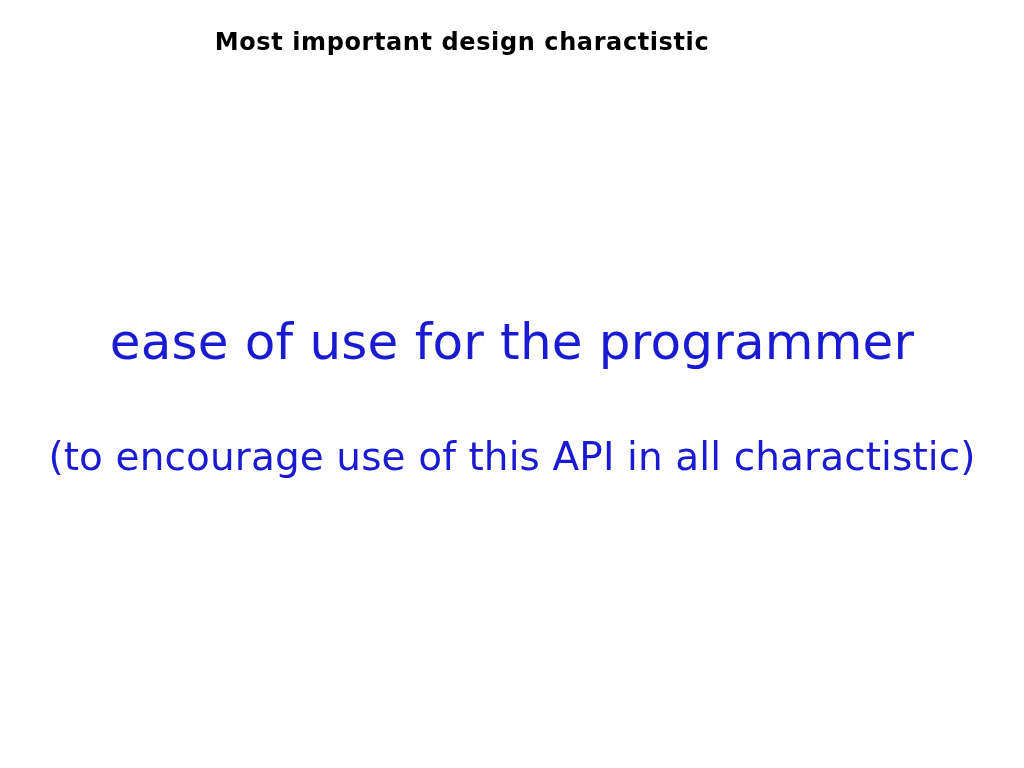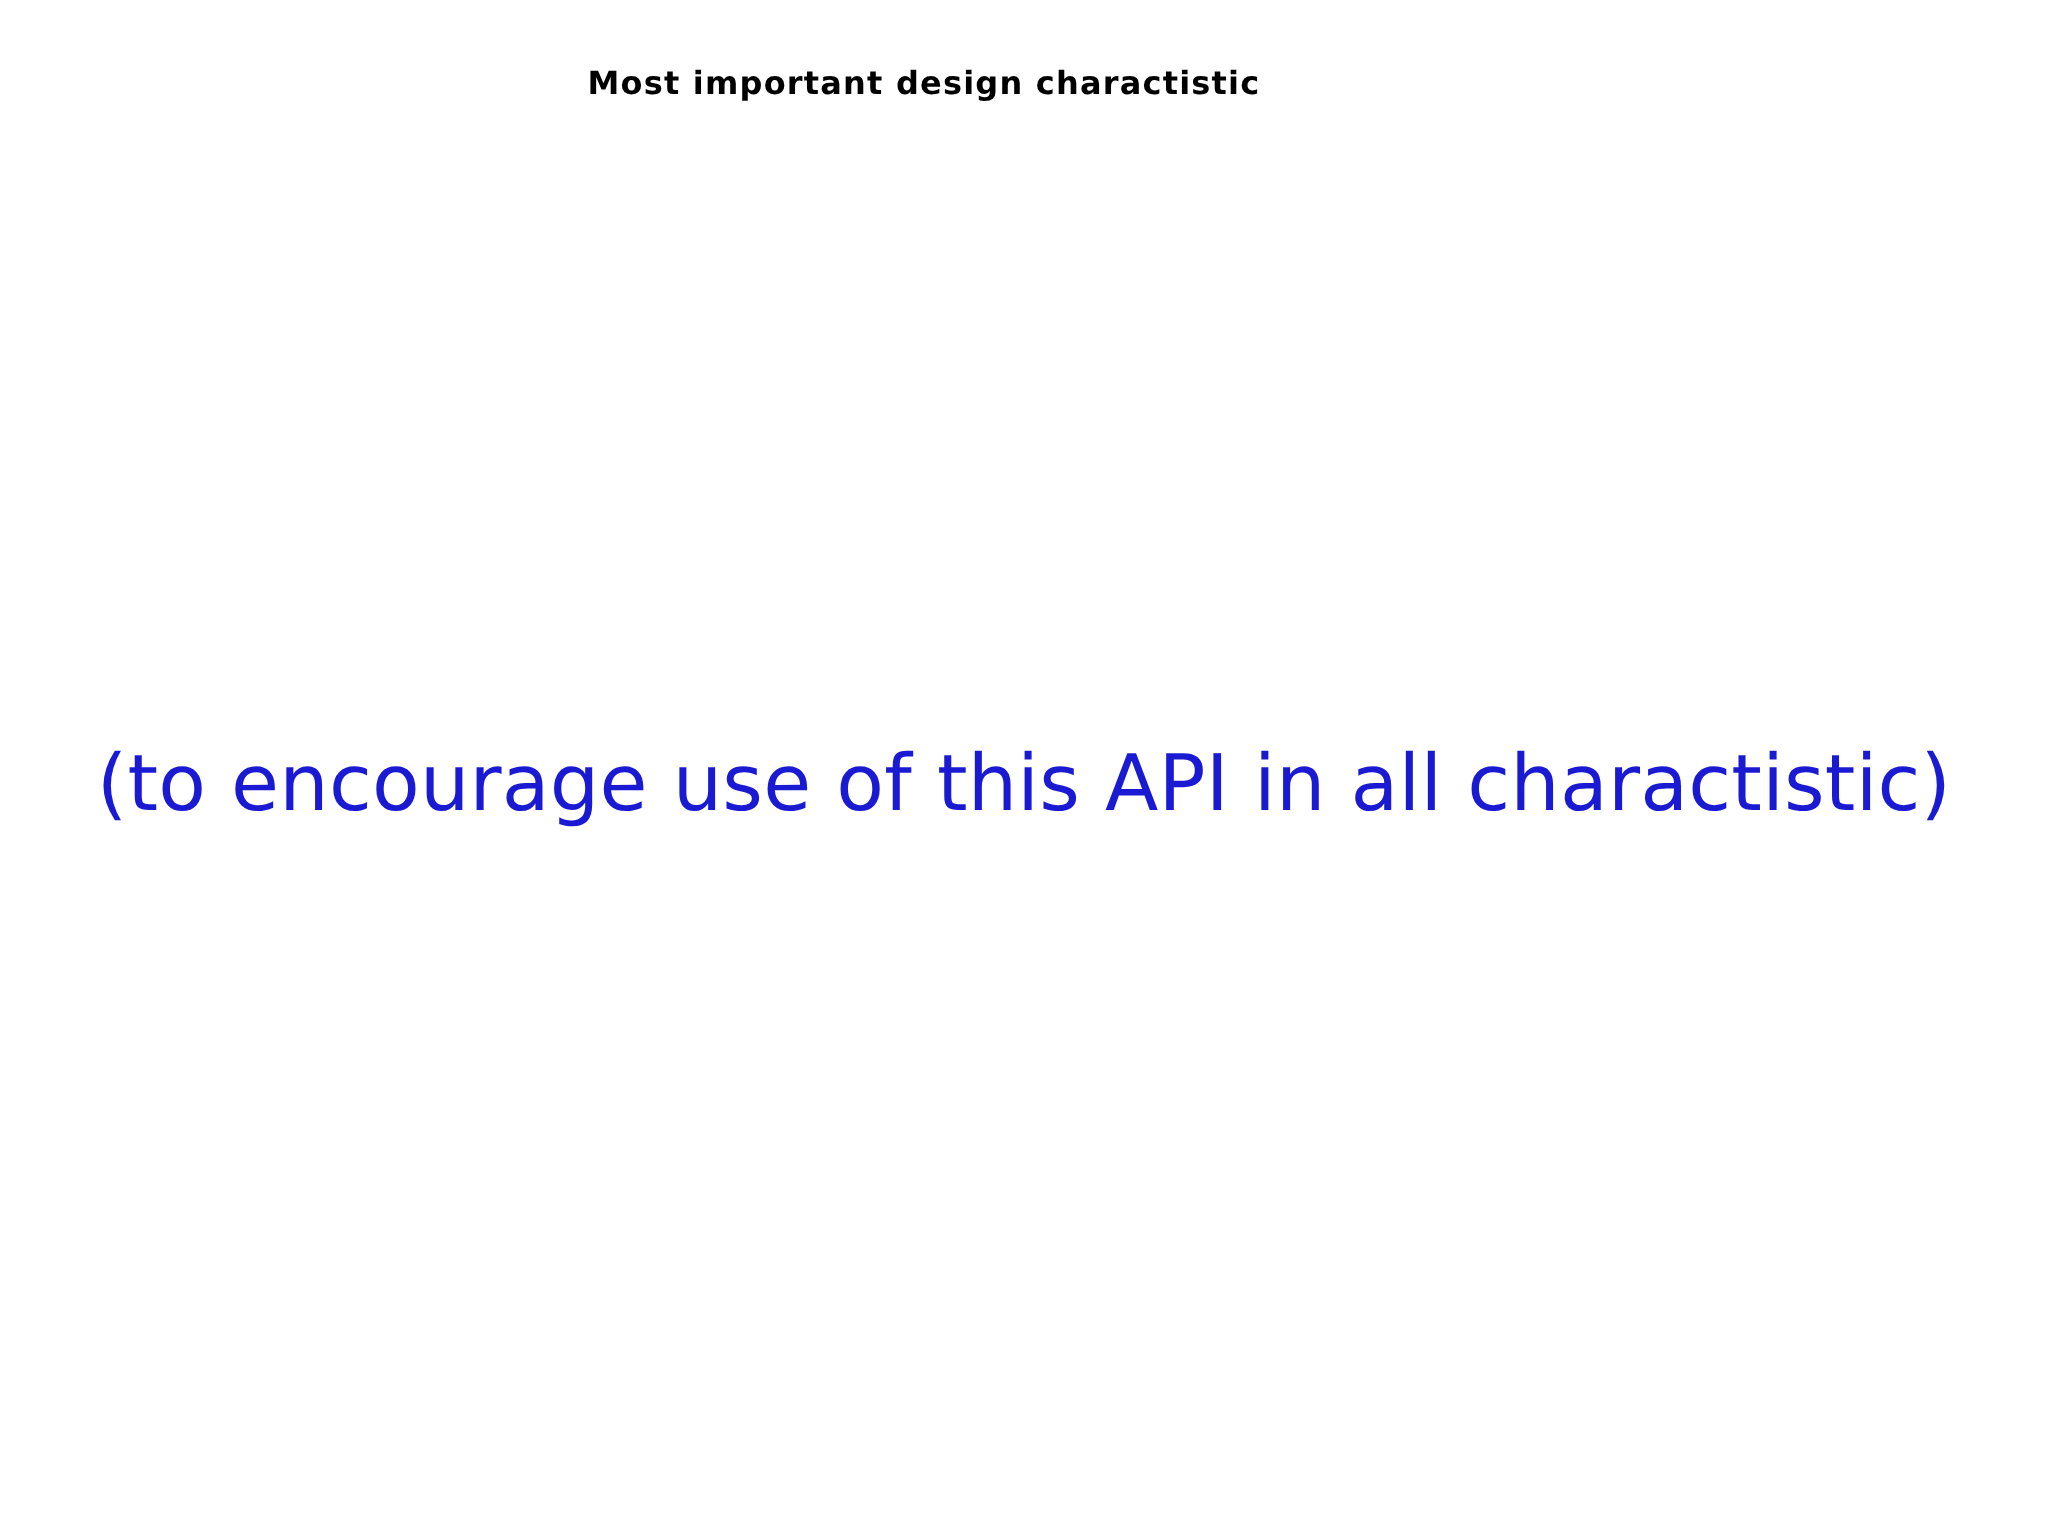--- a/index.html
+++ b/index.html
@@ -24,21 +24,21 @@
   
   .slide-title {
     position: absolute;
     top: 27px;
     left: 0;
     width: 924px;
     text-align: center;
     color: #000000;
     font-family: "DejaVu Sans", sans-serif;
     font-weight: bold;
-    font-size: 16px;
+    font-size: 24px;
     letter-spacing: 0.6px;
     line-height: 30px;
     white-space: nowrap;
   }
 
   
   .body-block {
     position: absolute;
     top: 310px;
     left: 0;
@@ -72,20 +72,21 @@
 </style>
 </head>
 <body>
 
 <div class="slide">
 
   <div class="slide-title">Most important design charactistic</div>
 
   <div class="body-block">
 
+    <div class="headline">ease of use for the programmer</div>
 
     <div class="spacer-line"></div>
 
     <div class="subline">(to encourage use of this API in all charactistic)</div>
 
   </div>
 
 </div>
 
 </body></html>

